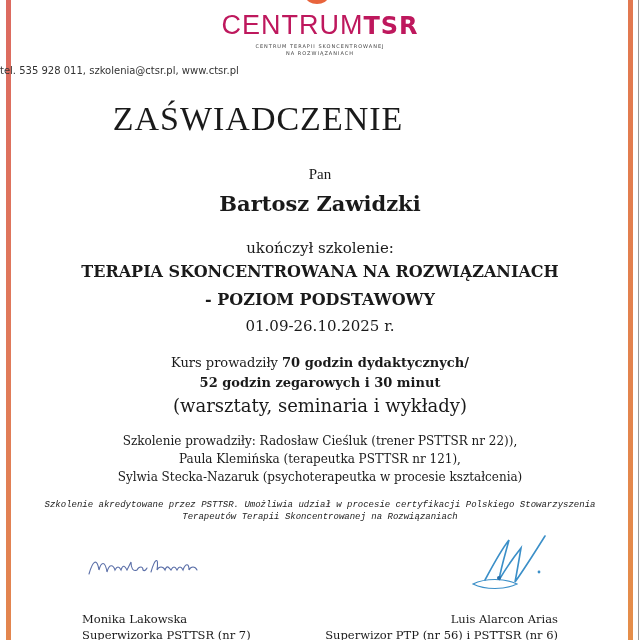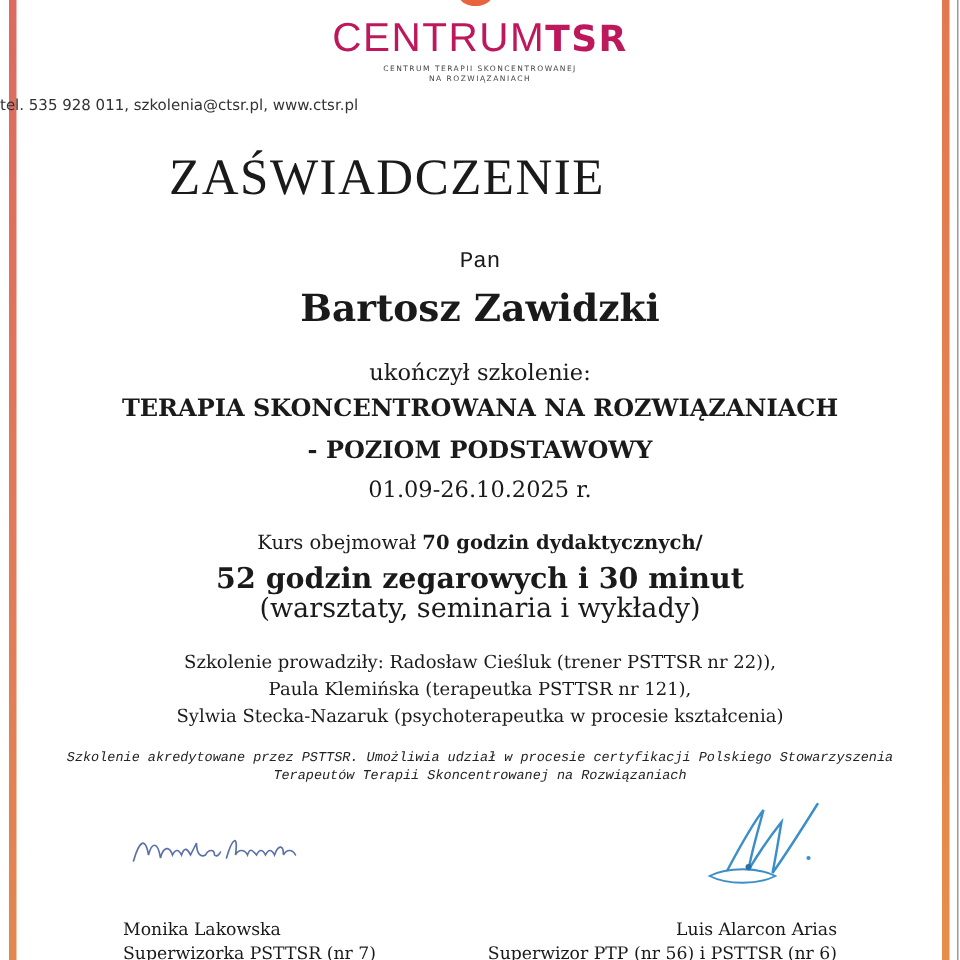--- a/index.html
+++ b/index.html
@@ -97,29 +97,29 @@
       letter-spacing: 1px;
       color: #1a1a1a;
     }
     .center-line {
       position: absolute;
       left: 0;
       width: 640px;
       text-align: center;
       color: #1a1a1a;
     }
-    .pan { top: 166px; font-size: 15px; font-family: Liberation Mono, monospace; }
-    .name { top: 191px; font-size: 25px; font-weight: bold; font-family: "DejaVu Serif", serif; }
+    .pan { top: 166px; font-size: 15px; font-family: Liberation Serif, serif; }
+    .name { top: 191px; font-size: 21px; font-weight: bold; font-family: "DejaVu Serif", serif; }
     .completed { top: 239px; font-size: 15px; font-family: "DejaVu Serif", serif; }
     .course1 { top: 262px; font-size: 16px; font-weight: bold; font-family: "DejaVu Serif", serif; }
     .course2 { top: 290px; font-size: 16px; font-weight: bold; font-family: "DejaVu Serif", serif; }
     .dates { top: 317px; font-size: 15px; font-family: "DejaVu Serif", serif; }
     .hours1 { top: 355px; font-size: 13px; font-family: "DejaVu Serif", serif; }
     .hours1 b { font-weight: bold; margin-top: 12px; }
-    .hours2 { top: 375px; font-size: 19px; font-weight: bold; font-family: "DejaVu Serif", serif; }
+    .hours2 { top: 375px; font-size: 13px; font-weight: bold; font-family: "DejaVu Serif", serif; }
     .hours3 { top: 395px; font-size: 18px; font-family: "DejaVu Serif", serif; }
     .trainers { top: 432px; font-size: 12px; line-height: 18px; font-family: "DejaVu Serif", serif; }
     .accredit {
       position: absolute;
       left: 0;
       width: 640px;
       top: 499px;
       text-align: center;
       font-family: Liberation Mono, monospace;
       font-style: italic;
@@ -173,21 +173,21 @@
 
   <div class="center-line pan">Pan</div>
   <div class="center-line name">Bartosz Zawidzki</div>
 
   <div class="center-line completed">ukończył szkolenie:</div>
   <div class="center-line course1">TERAPIA SKONCENTROWANA NA ROZWIĄZANIACH</div>
   <div class="center-line course2">- POZIOM PODSTAWOWY</div>
   <div class="center-line dates">01.09-26.10.2025 r.</div>
 
   <div class="center-line hours1">
-    <span>Kurs obejmował </span><b>70 godzin dydaktycznych/</b>
+    <span>Kurs prowadziły </span><b>70 godzin dydaktycznych/</b>
   </div>
   <div class="center-line hours2">52 godzin zegarowych i 30 minut</div>
   <div class="center-line hours3">(warsztaty, seminaria i wykłady)</div>
 
   <div class="center-line trainers">
     <div>Szkolenie prowadziły: Radosław Cieśluk (trener PSTTSR nr 22)),</div>
     <div>Paula Klemińska (terapeutka PSTTSR nr 121),</div>
     <div>Sylwia Stecka-Nazaruk (psychoterapeutka w procesie kształcenia)</div>
   </div>
 

